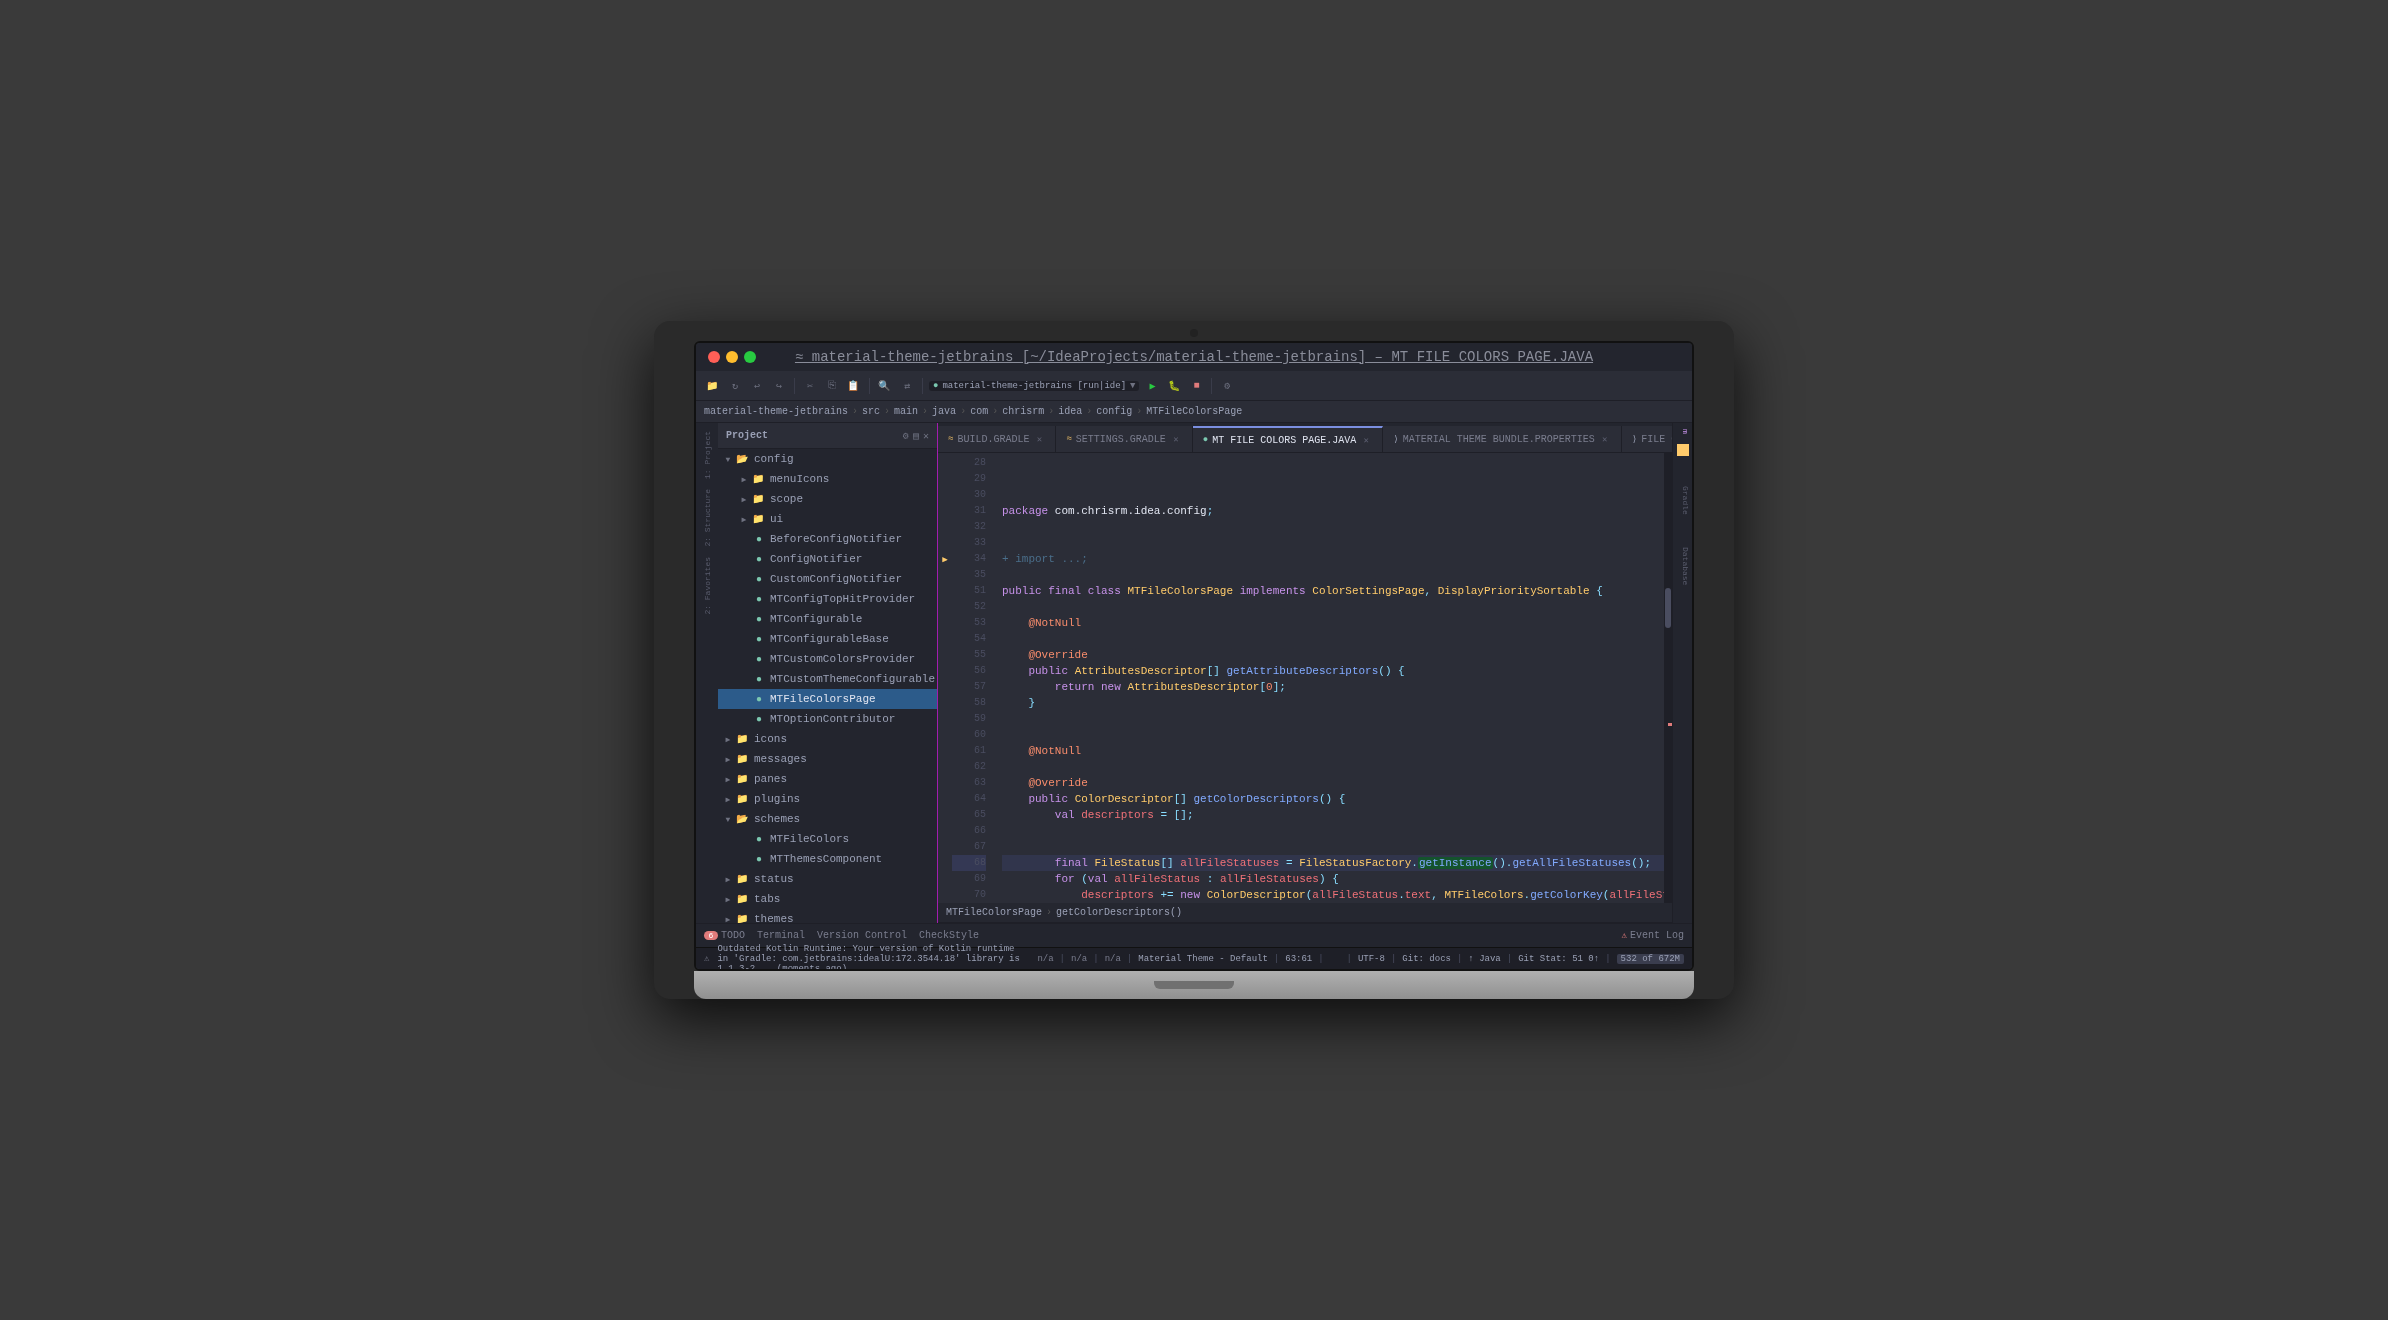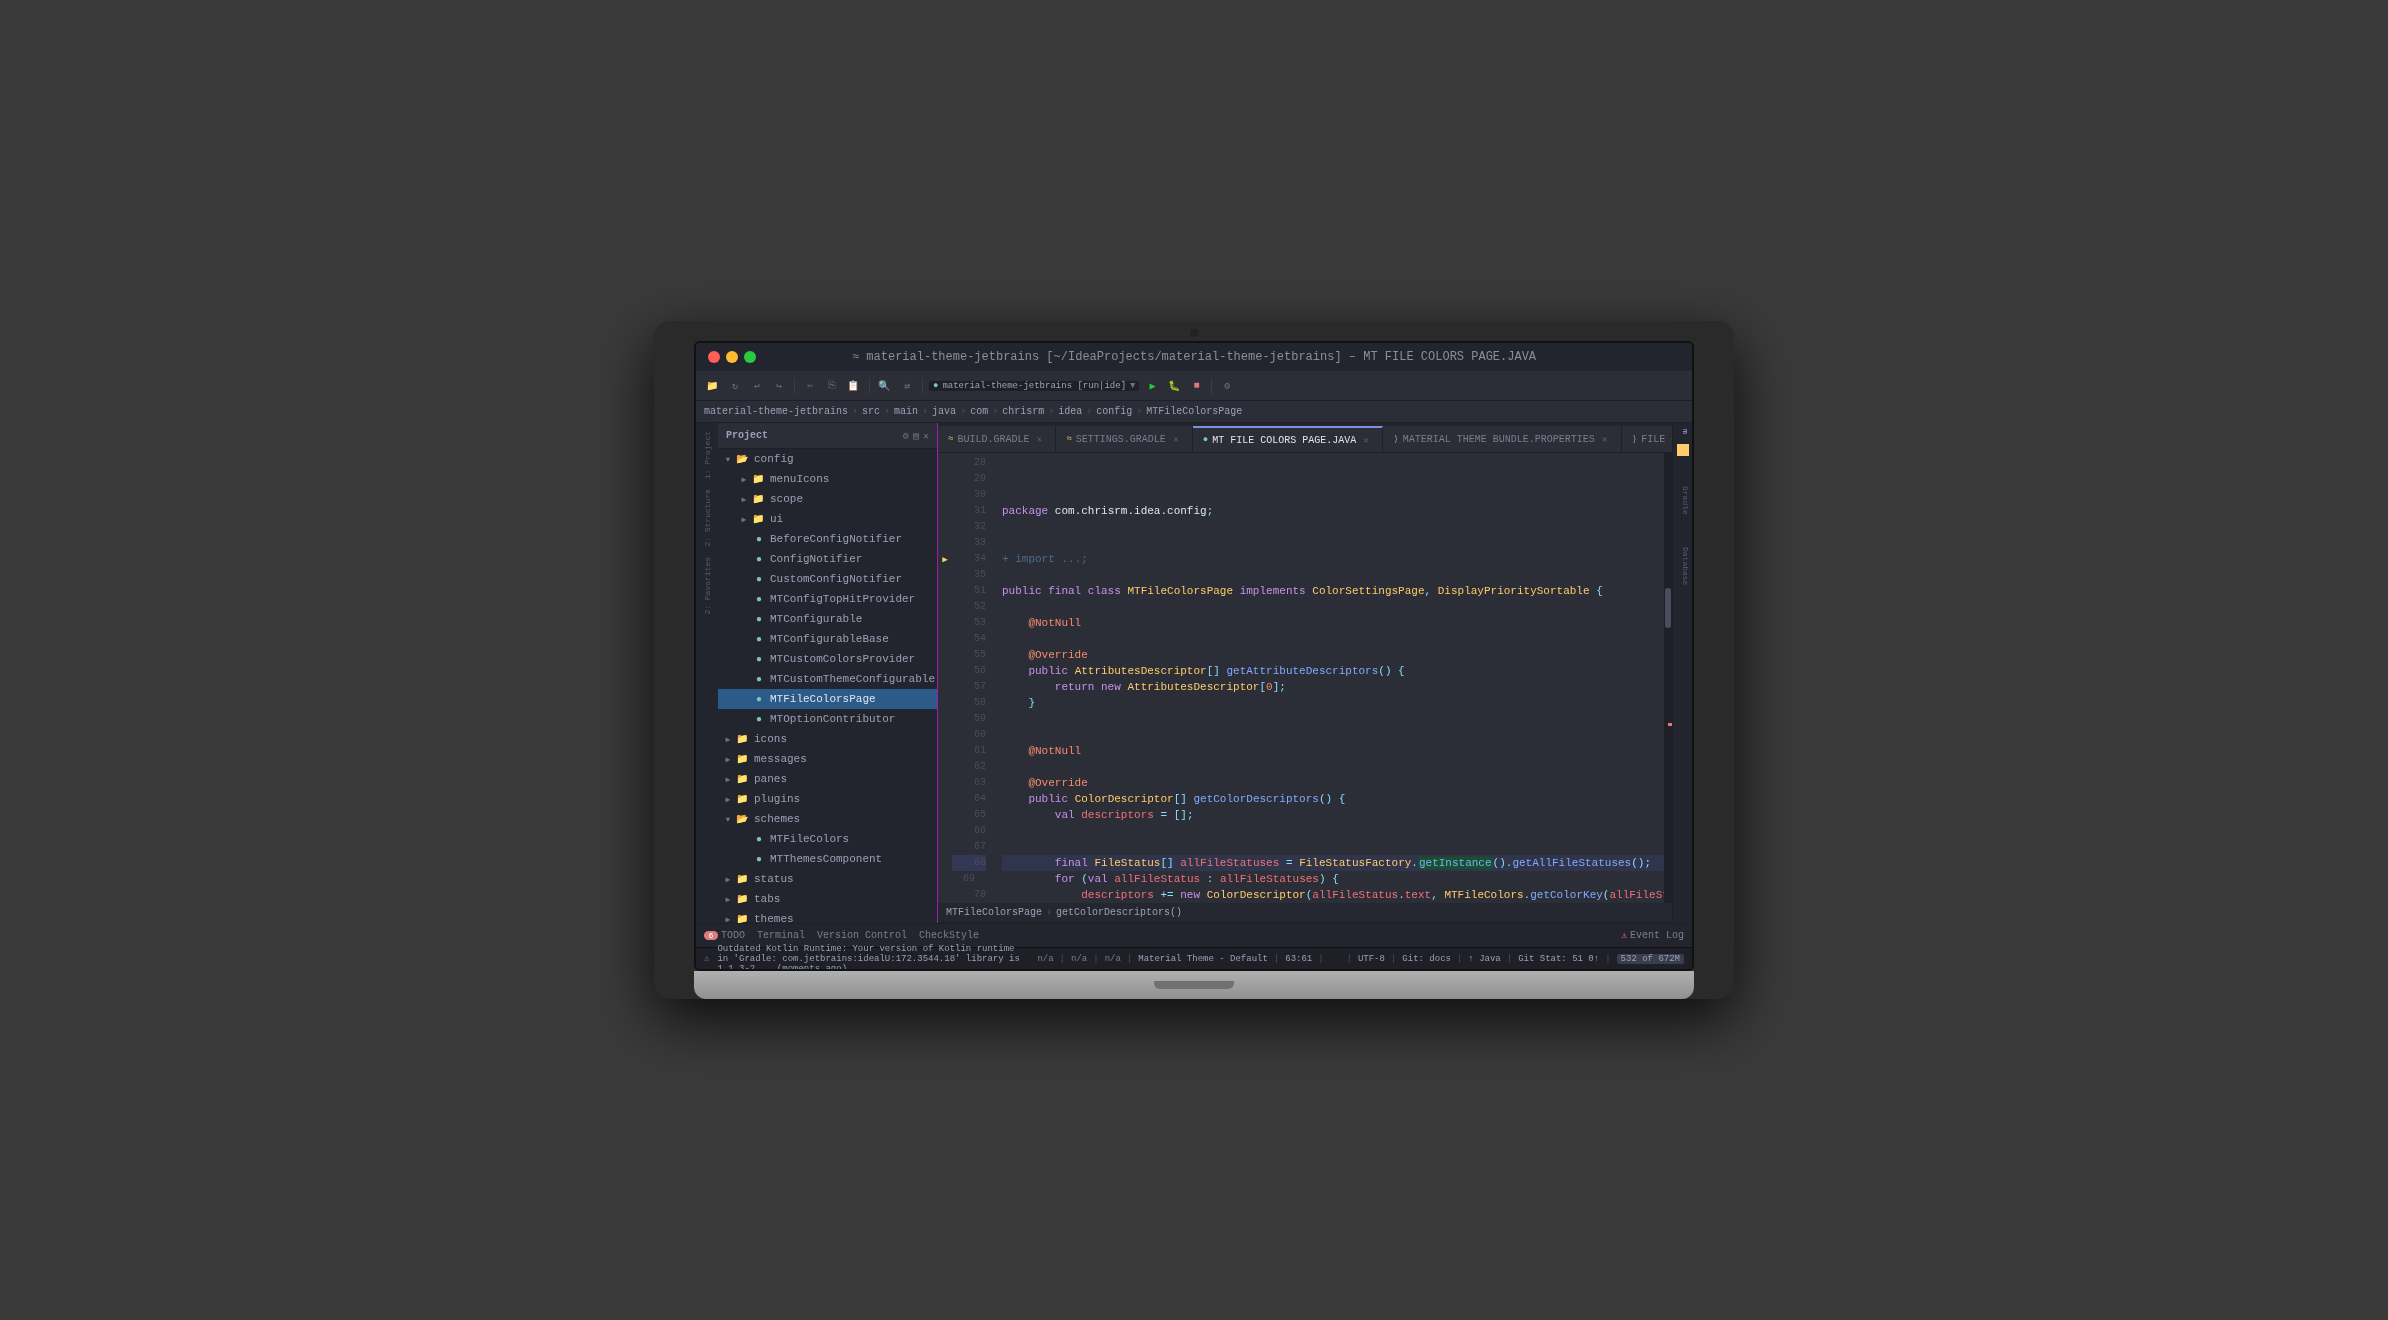--- a/index.html
+++ b/index.html
@@ -61,22 +61,23 @@
     }
     .tl { width: 12px; height: 12px; border-radius: 50%; }
     .tl-red { background: #ff5f57; }
     .tl-yellow { background: #ffbd2e; }
     .tl-green { background: #28ca41; }
     .title-text {
       position: absolute;
       left: 50%;
       transform: translateX(-50%);
       color: #8a8d9a;
-      font-size: 12px;
+      font-size: 14px;
       white-space: nowrap;
+      text-decoration: underline;
     }
     .toolbar {
       background: #2b2d37;
       height: 30px;
       display: flex;
       align-items: center;
       padding: 0 8px;
       gap: 4px;
       border-bottom: 1px solid #1e1f27;
     }
@@ -621,21 +622,21 @@
               <div style="height:16px;">59</div>
               <div style="height:16px;">60</div>
               <div style="height:16px;">61</div>
               <div style="height:16px;">62</div>
               <div style="height:16px;">63</div>
               <div style="height:16px;">64</div>
               <div style="height:16px;">65</div>
               <div style="height:16px;">66</div>
               <div style="height:16px;">67</div>
               <div style="height:16px;background:rgba(90,100,200,0.2);">68</div>
-              <div style="height:16px;text-align:center;">69</div>
+              <div style="height:16px;">69</div>
               <div style="height:16px;">70</div>
 
             </div>
 
             <div class="code-lines">
               <div class="code-line">&nbsp;</div>
               <div class="code-line">&nbsp;</div>
               <div class="code-line">&nbsp;</div>
               <div class="code-line">
                 <span class="kw">package</span>&nbsp;<span class="nm">com.chrisrm.idea.config</span><span class="pu">;</span>

